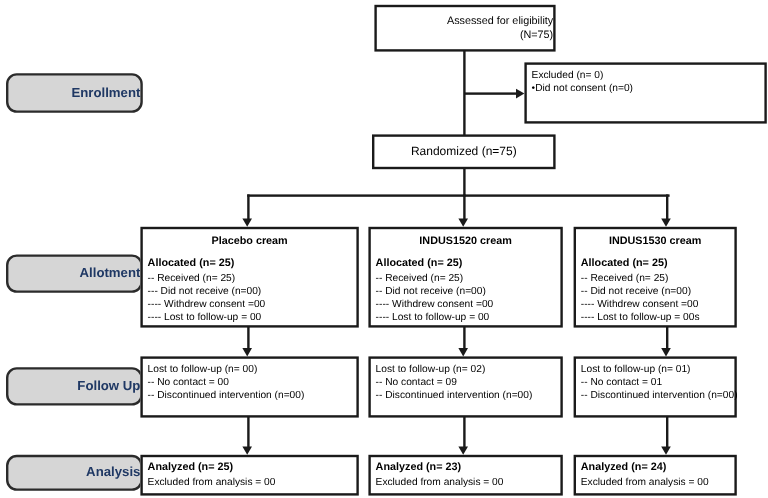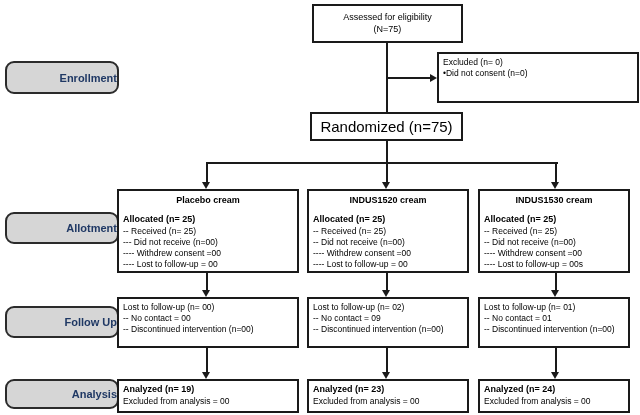--- a/index.html
+++ b/index.html
@@ -14,31 +14,31 @@
   #stage-enrollment{top:61px;height:33px}
   #stage-allotment{top:212px;height:32px}
   #stage-followup{top:306px;height:32px}
   #stage-analysis{top:379px;height:30px}
 
   
   .box{position:absolute;background:#fff;border:2px solid var(--box-border,#1a1a1a);
        box-sizing:border-box;font-size:8.5px;line-height:1.32;white-space:nowrap;}
   .b{font-weight:700;font-size:9px;}
   #box-assessed{left:312px;top:4px;width:151px;height:39px;font-size:9px;
-                display:flex;flex-direction:column;align-items:center;justify-content:center;text-align:center;}
+                display:flex;flex-direction:column;align-items:flex-end;justify-content:center;text-align:center;}
   #box-excluded{left:437px;top:52px;width:202px;height:51px;padding:3px 4px;}
-  #box-randomized{left:310px;top:112px;width:153px;height:29px;font-size:15px;
+  #box-randomized{left:310px;top:112px;width:153px;height:29px;font-size:10px;
                   display:flex;align-items:center;justify-content:center;}
 
   .arm-allot{top:189px;height:84px;padding:2px 4px;}
   .arm-follow{top:297px;height:51px;padding:3px 4px;}
   .arm-analysis{top:379px;height:34px;padding:3px 4px;}
   .arm0{left:117px;width:182px}
   .arm1{left:307px;width:162px}
-  .arm2{left:478px;width:152px}
+  .arm2{left:478px;width:136px}
   .arm-title{font-weight:700;text-align:center;font-size:9px;margin:2px 0 7px 0;}
 
   
   .line{position:absolute;background:#1a1a1a;}
   .arrow-down{position:absolute;width:0;height:0;
               border-left:4.5px solid transparent;border-right:4.5px solid transparent;
               border-top:7px solid #1a1a1a;}
   .arrow-right{position:absolute;width:0;height:0;
                border-top:4.5px solid transparent;border-bottom:4.5px solid transparent;
                border-left:7px solid #1a1a1a;}
@@ -105,21 +105,21 @@
     <div>--- Did not receive (n=00)</div>
     <div>---- Withdrew consent =00</div>
     <div>---- Lost to follow-up = 00</div>
   </div>
   <div class="box arm-follow arm0">
     <div>Lost to follow-up (n= 00)</div>
     <div>-- No contact = 00</div>
     <div>-- Discontinued intervention (n=00)</div>
   </div>
   <div class="box arm-analysis arm0">
-    <div class="b">Analyzed (n= 19)</div>
+    <div class="b">Analyzed (n= 25)</div>
     <div>Excluded from analysis = 00</div>
   </div>
 
   <div class="box arm-allot arm1">
     <div class="arm-title">INDUS1520 cream</div>
     <div class="b">Allocated (n= 25)</div>
     <div>-- Received (n= 25)</div>
     <div>-- Did not receive (n=00)</div>
     <div>---- Withdrew consent =00</div>
     <div>---- Lost to follow-up = 00</div>

